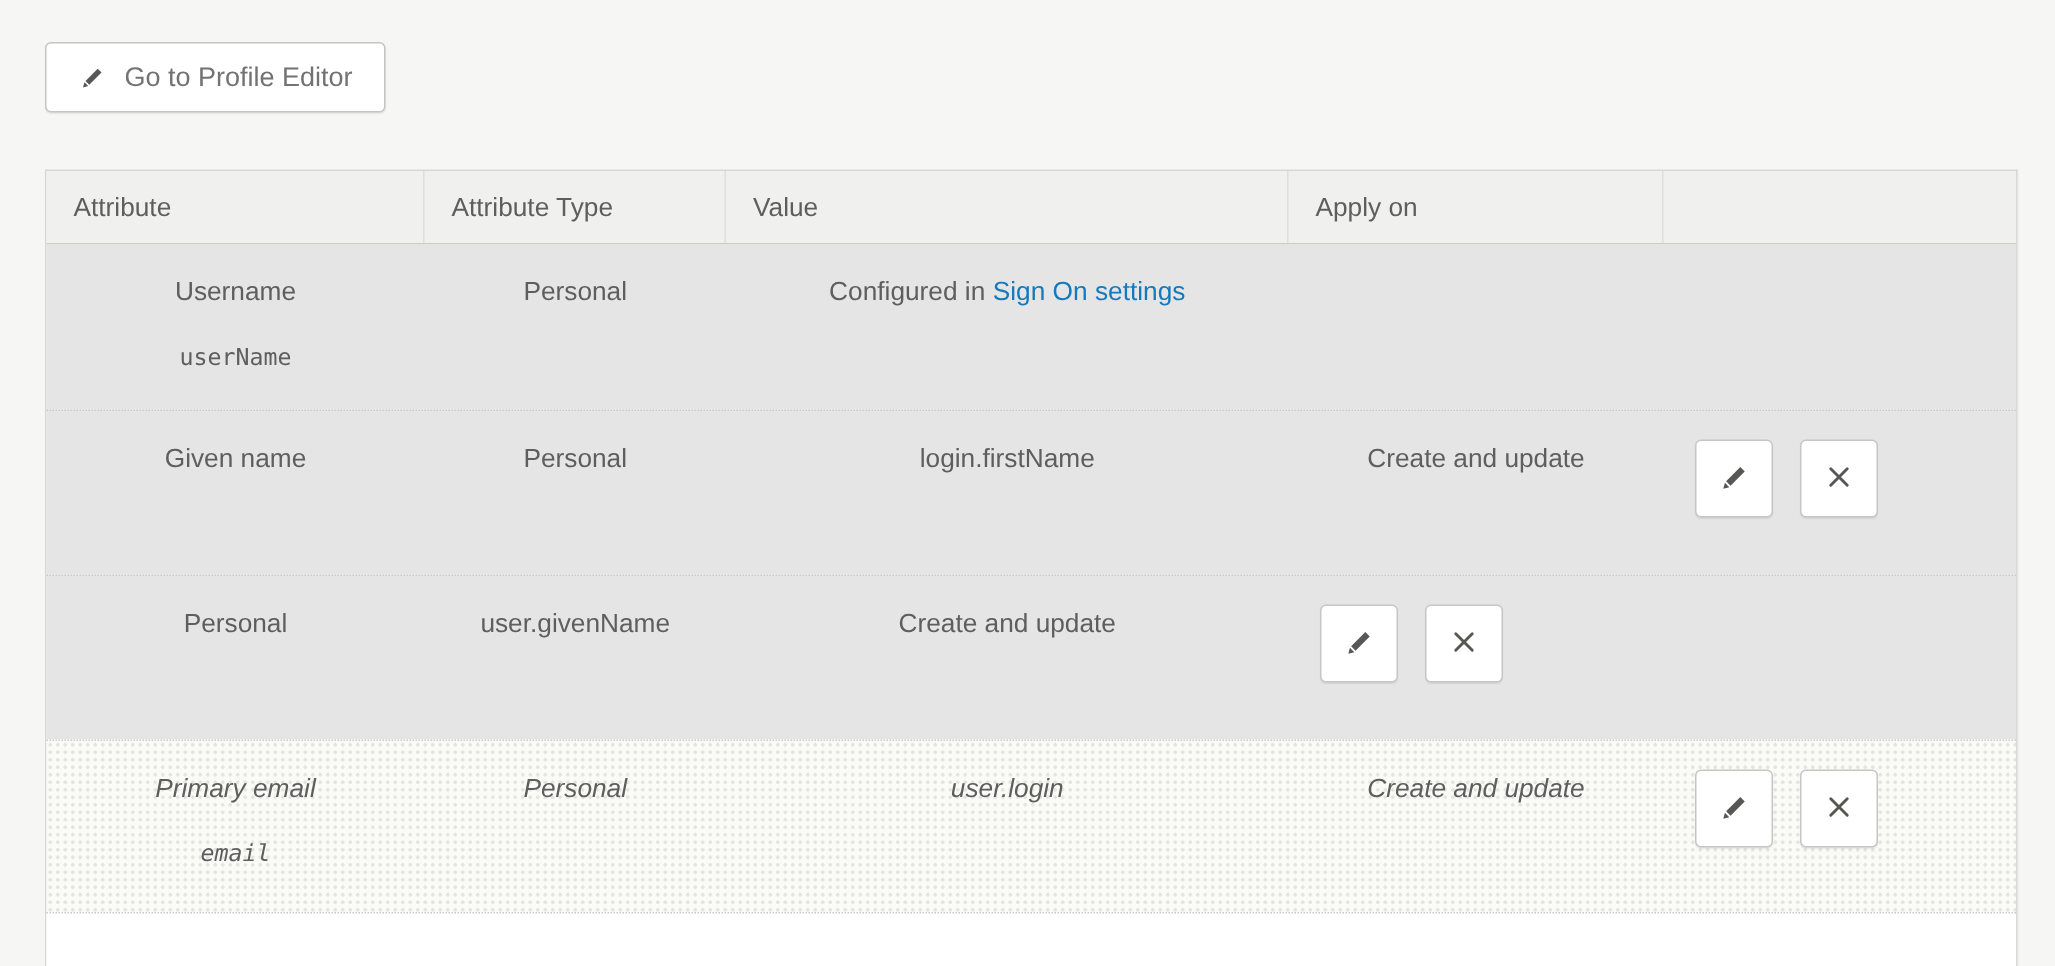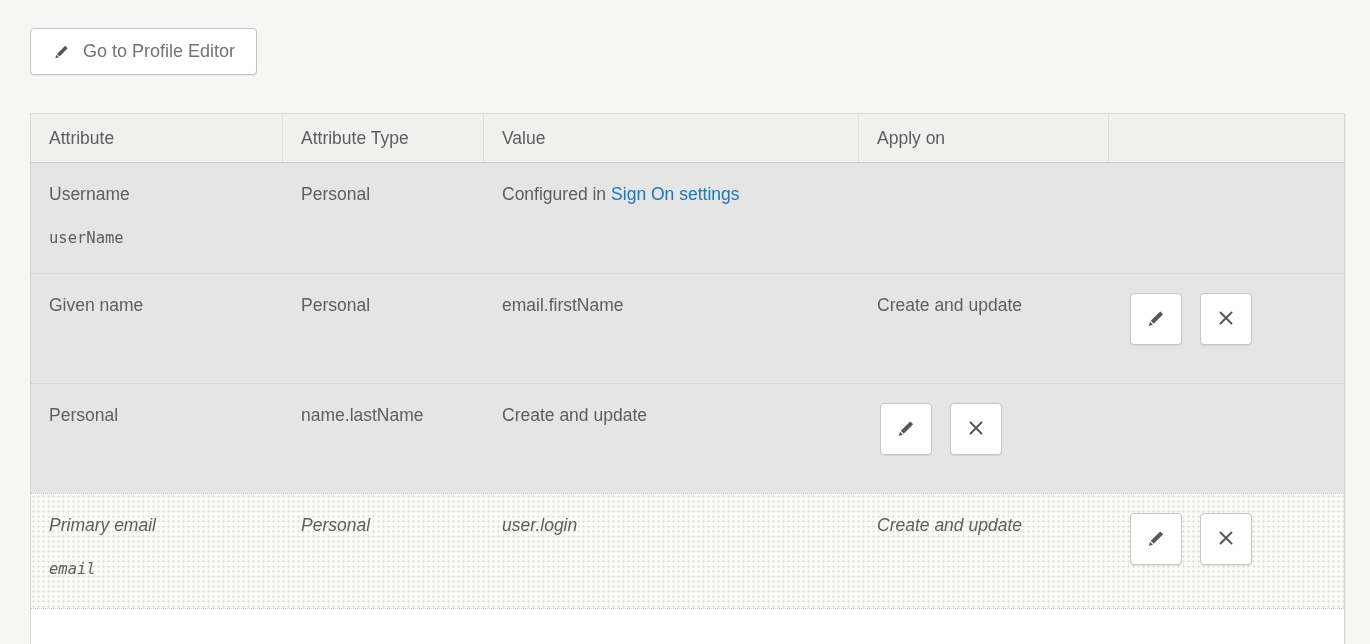--- a/index.html
+++ b/index.html
@@ -50,20 +50,21 @@
     background: #fff;
     border: 1px solid #d6d6d4;
     border-bottom: none;
     display: flex;
     flex-direction: column;
     box-shadow: 1px 1px 0 rgba(0,0,0,0.03);
   }
   .tr {
     display: grid;
     grid-template-columns: 252px 201px 375px 250px 1fr;
+    text-align: center;
   }
   .thead {
     height: 49px;
     background: #f0f0ef;
     border-bottom: 1px solid #cccccb;
     flex: 0 0 auto;
   }
   .th {
     display: flex;
     align-items: center;
@@ -159,21 +160,21 @@
       </div>
       <div class="td"></div>
       <div class="td actions"></div>
     </div>
 
     <div class="tr row">
       <div class="td">
         <span class="attr-label">Given name</span>
       </div>
       <div class="td">Personal</div>
-      <div class="td">email.firstName</div>
+      <div class="td">login.firstName</div>
       <div class="td">Create and update</div>
       <div class="td actions">
         <button class="action-btn">
           <span>
             <svg width="22" height="22" viewBox="0 0 24 24">
               <path d="M4.2 20.6l1.2-4.4 3.2 3.2-4.4 1.2z" fill="#575755"></path>
               <path d="M6.3 15.1L16.6 4.8l3.2 3.2L9.5 18.3z" fill="#575755"></path>
             </svg>
           </span>
         </button>
@@ -182,21 +183,21 @@
             <svg width="22" height="22" viewBox="0 0 24 24">
               <path d="M6 6l12 12M18 6L6 18" stroke="#575755" stroke-width="2.1" stroke-linecap="round"></path>
             </svg>
           </span>
         </button>
       </div>
     </div>
 
     <div class="tr row">
       <div class="td">Personal</div>
-      <div class="td">name.lastName</div>
+      <div class="td">user.givenName</div>
       <div class="td">Create and update</div>
       <div class="td actions">
         <button class="action-btn">
           <span>
             <svg width="22" height="22" viewBox="0 0 24 24">
               <path d="M4.2 20.6l1.2-4.4 3.2 3.2-4.4 1.2z" fill="#575755"></path>
               <path d="M6.3 15.1L16.6 4.8l3.2 3.2L9.5 18.3z" fill="#575755"></path>
             </svg>
           </span>
         </button>

